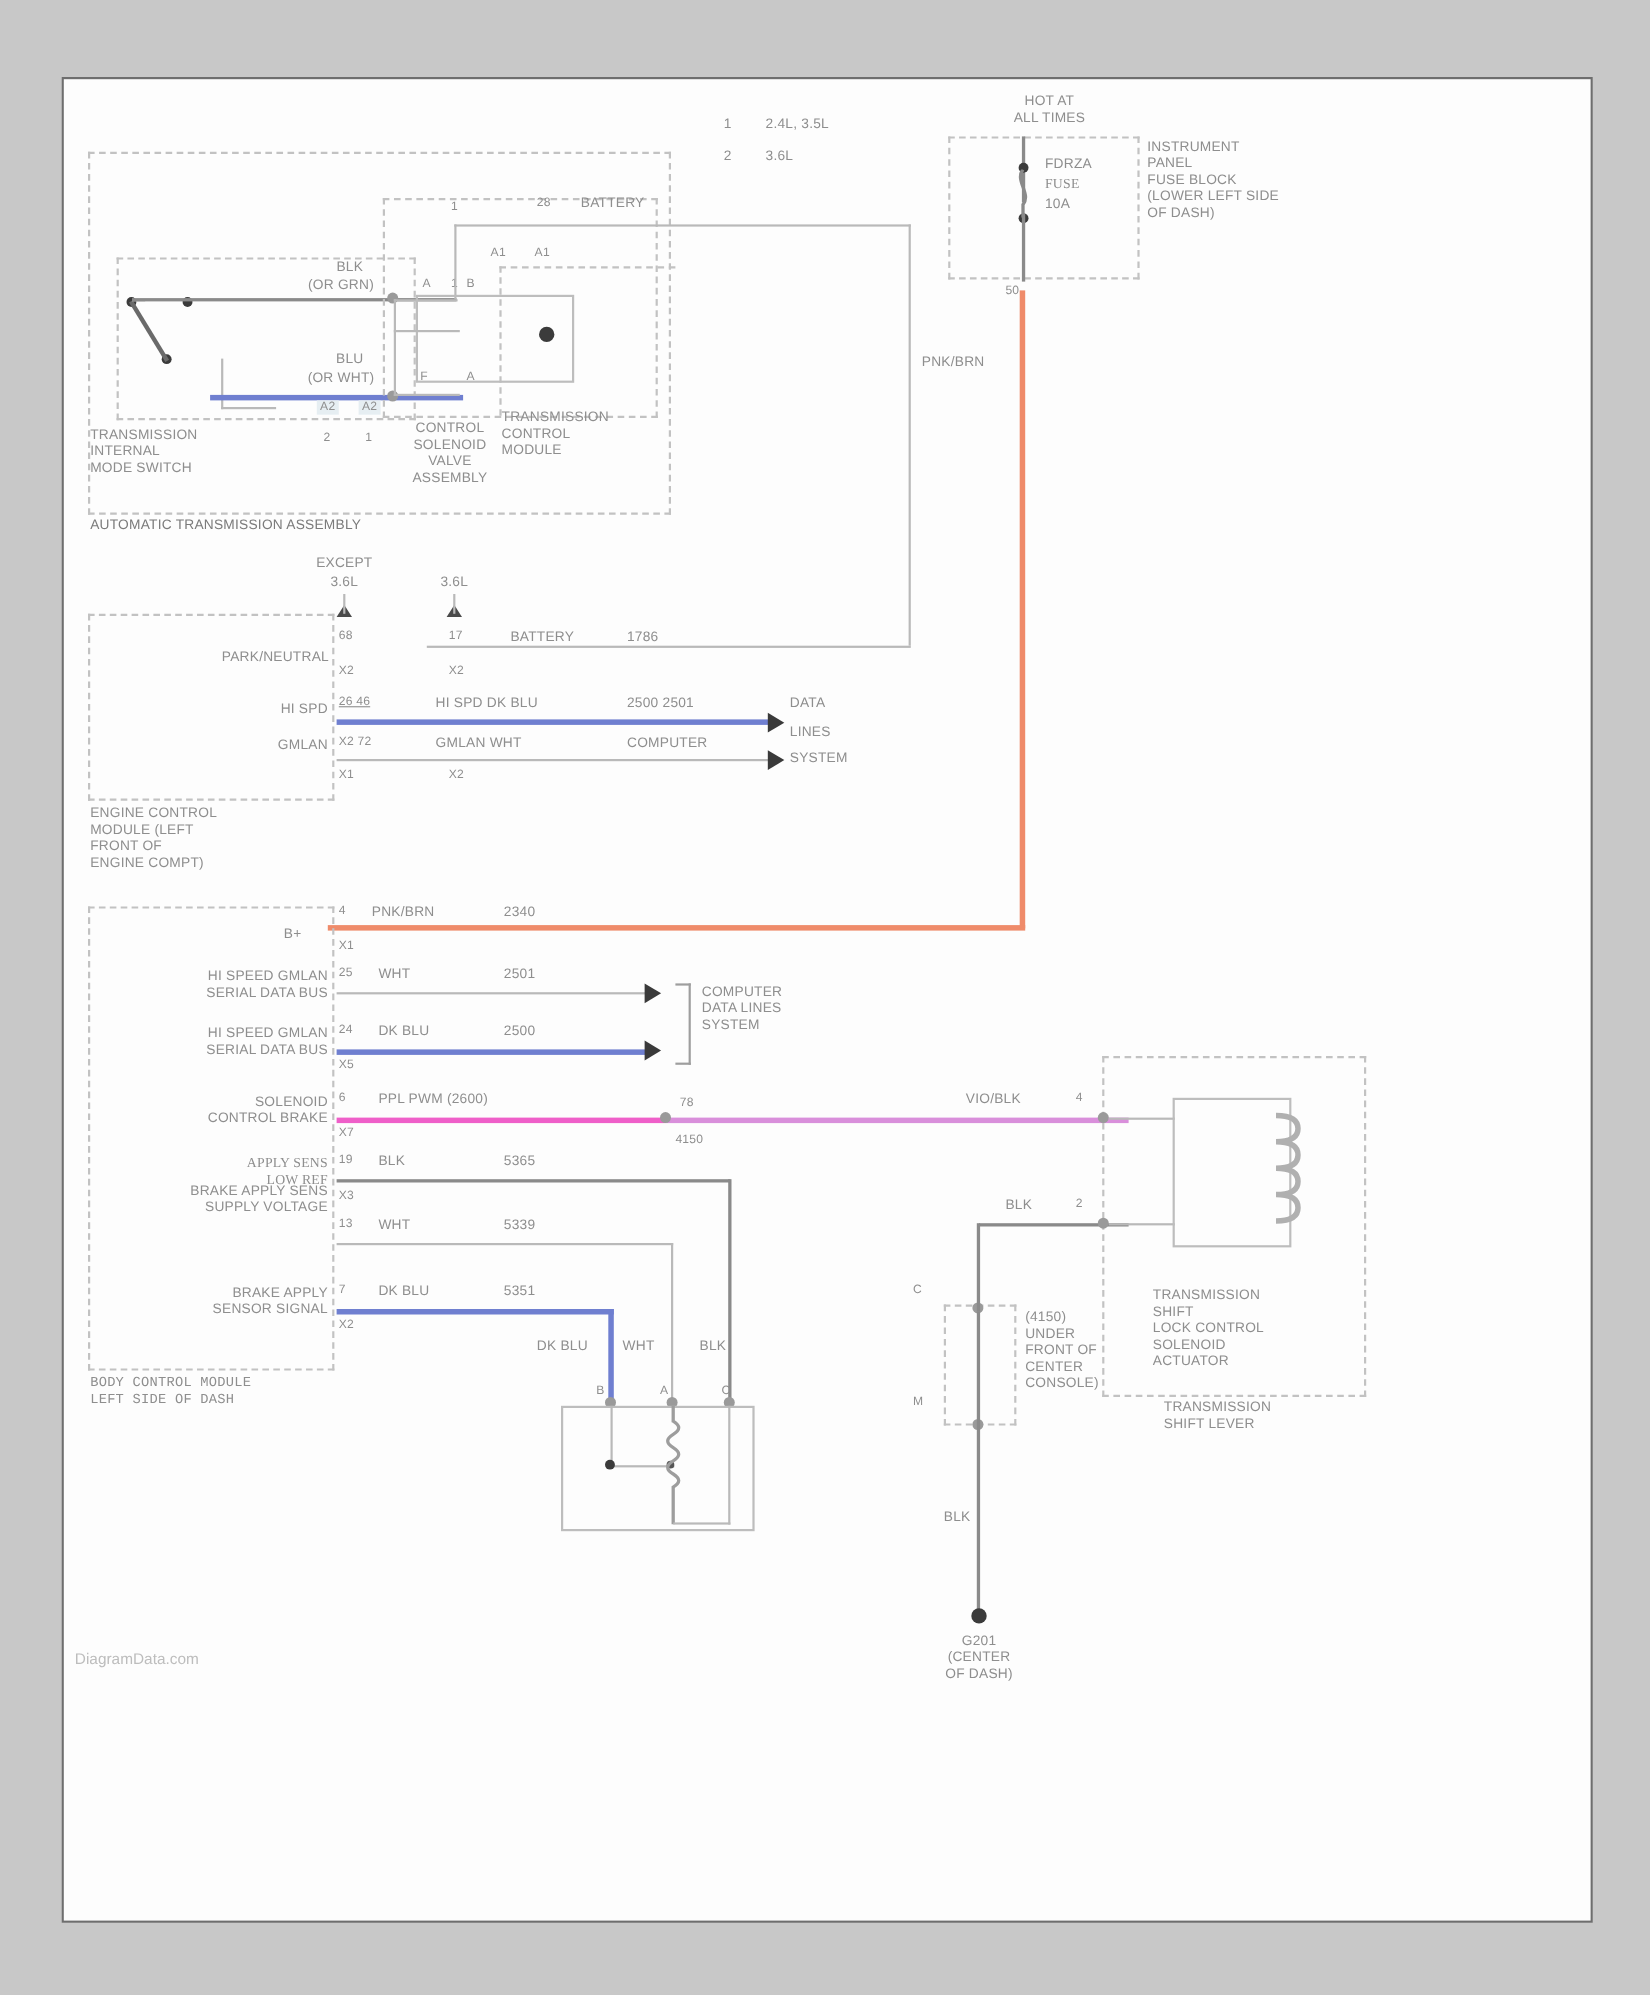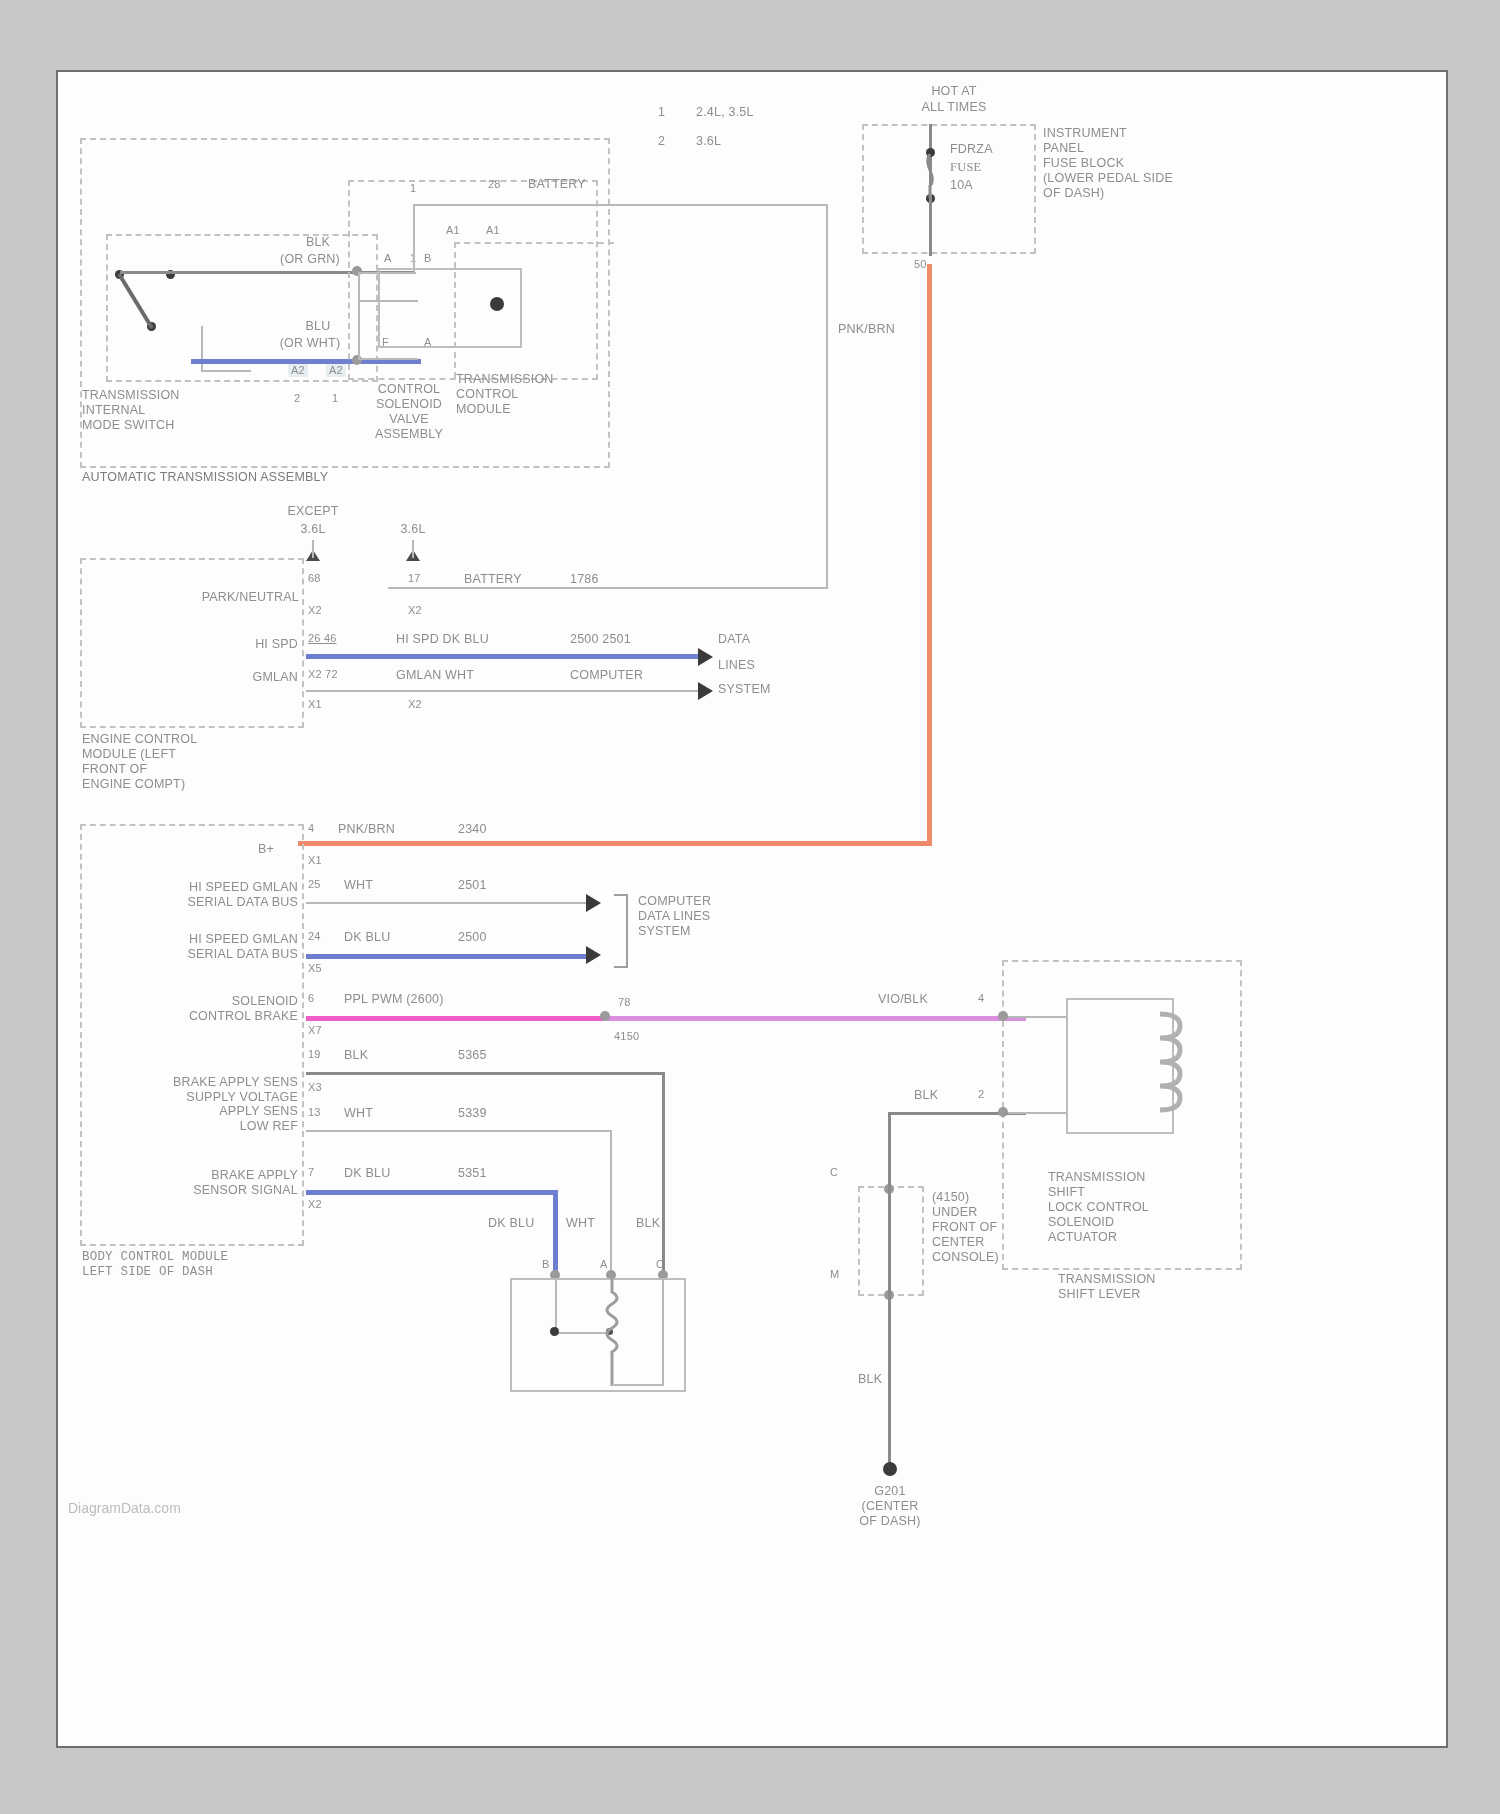--- a/index.html
+++ b/index.html
@@ -64,21 +64,21 @@
     </svg>
     <div class="wire blk v" style="left:871px;top:122px;height:62px;"></div>
 
     <div class="lbl" style="left:892px;top:70px;">FDRZA</div>
     <div class="lbl" style="left:892px;top:88px;font-family:Liberation Serif, serif;">FUSE</div>
     <div class="lbl" style="left:892px;top:106px;">10A</div>
 
     <div class="lbl" style="left:985px;top:54px;white-space:pre;">INSTRUMENT
 PANEL
 FUSE BLOCK
-(LOWER PEDAL SIDE
+(LOWER LEFT SIDE
 OF DASH)</div>
     <div class="lbl tiny" style="left:856px;top:186px;">50</div>
 
     <div class="wire org v" style="left:869px;top:192px;height:580px;"></div>
     <div class="wire org h" style="left:240px;top:769px;width:634px;"></div>
     <div class="lbl" style="left:780px;top:250px;">PNK/BRN</div>
 
     <div class="dash t" style="left:22px;top:66px;width:530px;"></div>
     <div class="dash l" style="left:22px;top:66px;height:330px;"></div>
     <div class="dash r" style="left:550px;top:66px;height:330px;"></div>
@@ -242,21 +242,21 @@
 CONTROL BRAKE</div>
     <div class="lbl tiny" style="left:250px;top:920px;">6</div>
     <div class="lbl" style="left:286px;top:920px;">PPL PWM (2600)</div>
     <div class="wire pnk" style="left:248px;top:944px;width:300px;"></div>
     <div class="wire pnkpale" style="left:548px;top:944px;width:420px;"></div>
     <div class="conn" style="left:542px;top:939px;"></div>
     <div class="lbl tiny" style="left:250px;top:952px;">X7</div>
     <div class="lbl tiny" style="left:560px;top:924px;">78</div>
     <div class="lbl tiny" style="left:556px;top:958px;">4150</div>
 
-    <div class="lbl rt" style="left:110px;top:1032px;width:130px;white-space:pre;">APPLY SENS
+    <div class="lbl rt" style="left:110px;top:978px;width:130px;white-space:pre;font-family:Liberation Serif, serif;">APPLY SENS
 LOW REF</div>
     <div class="lbl tiny" style="left:250px;top:976px;">19</div>
     <div class="lbl" style="left:286px;top:976px;">BLK</div>
     <div class="lbl" style="left:400px;top:976px;">5365</div>
     <div class="wire blk h" style="left:248px;top:1000px;width:358px;"></div>
     <div class="wire blk v" style="left:604px;top:1000px;height:200px;"></div>
     <div class="lbl tiny" style="left:250px;top:1009px;">X3</div>
 
     <div class="lbl rt" style="left:66px;top:1003px;width:174px;white-space:pre;">BRAKE APPLY SENS
 SUPPLY VOLTAGE</div>

